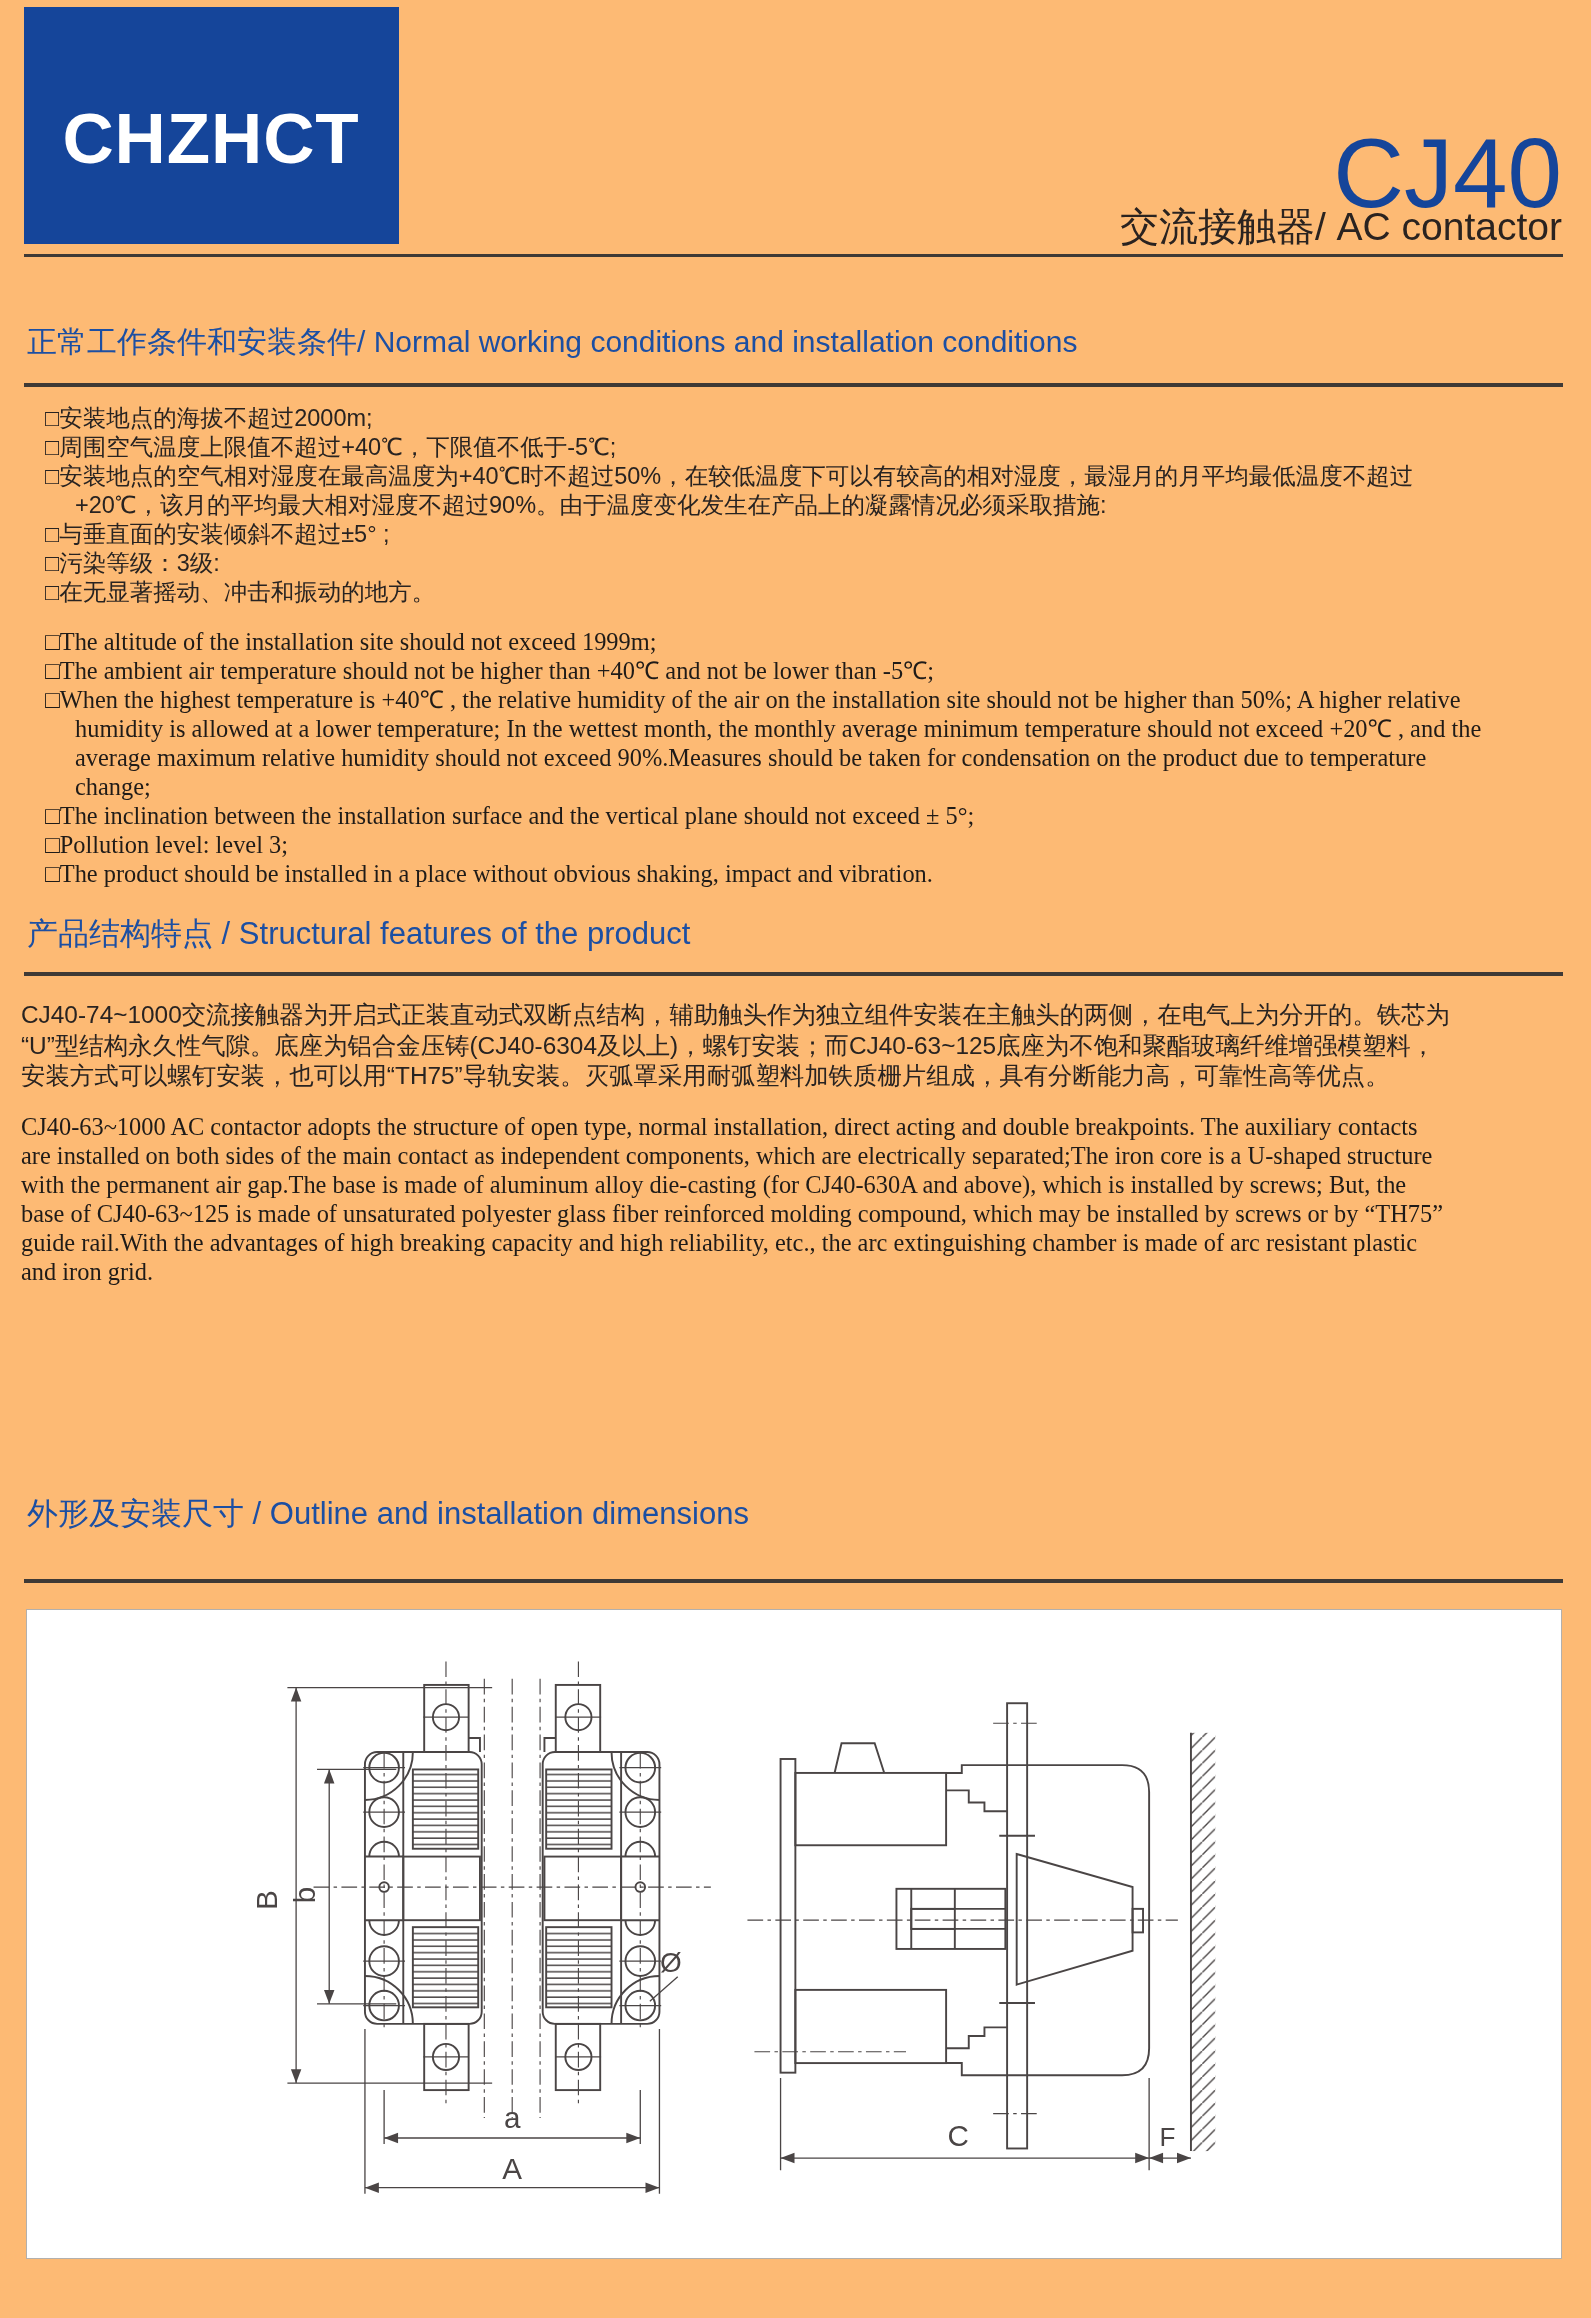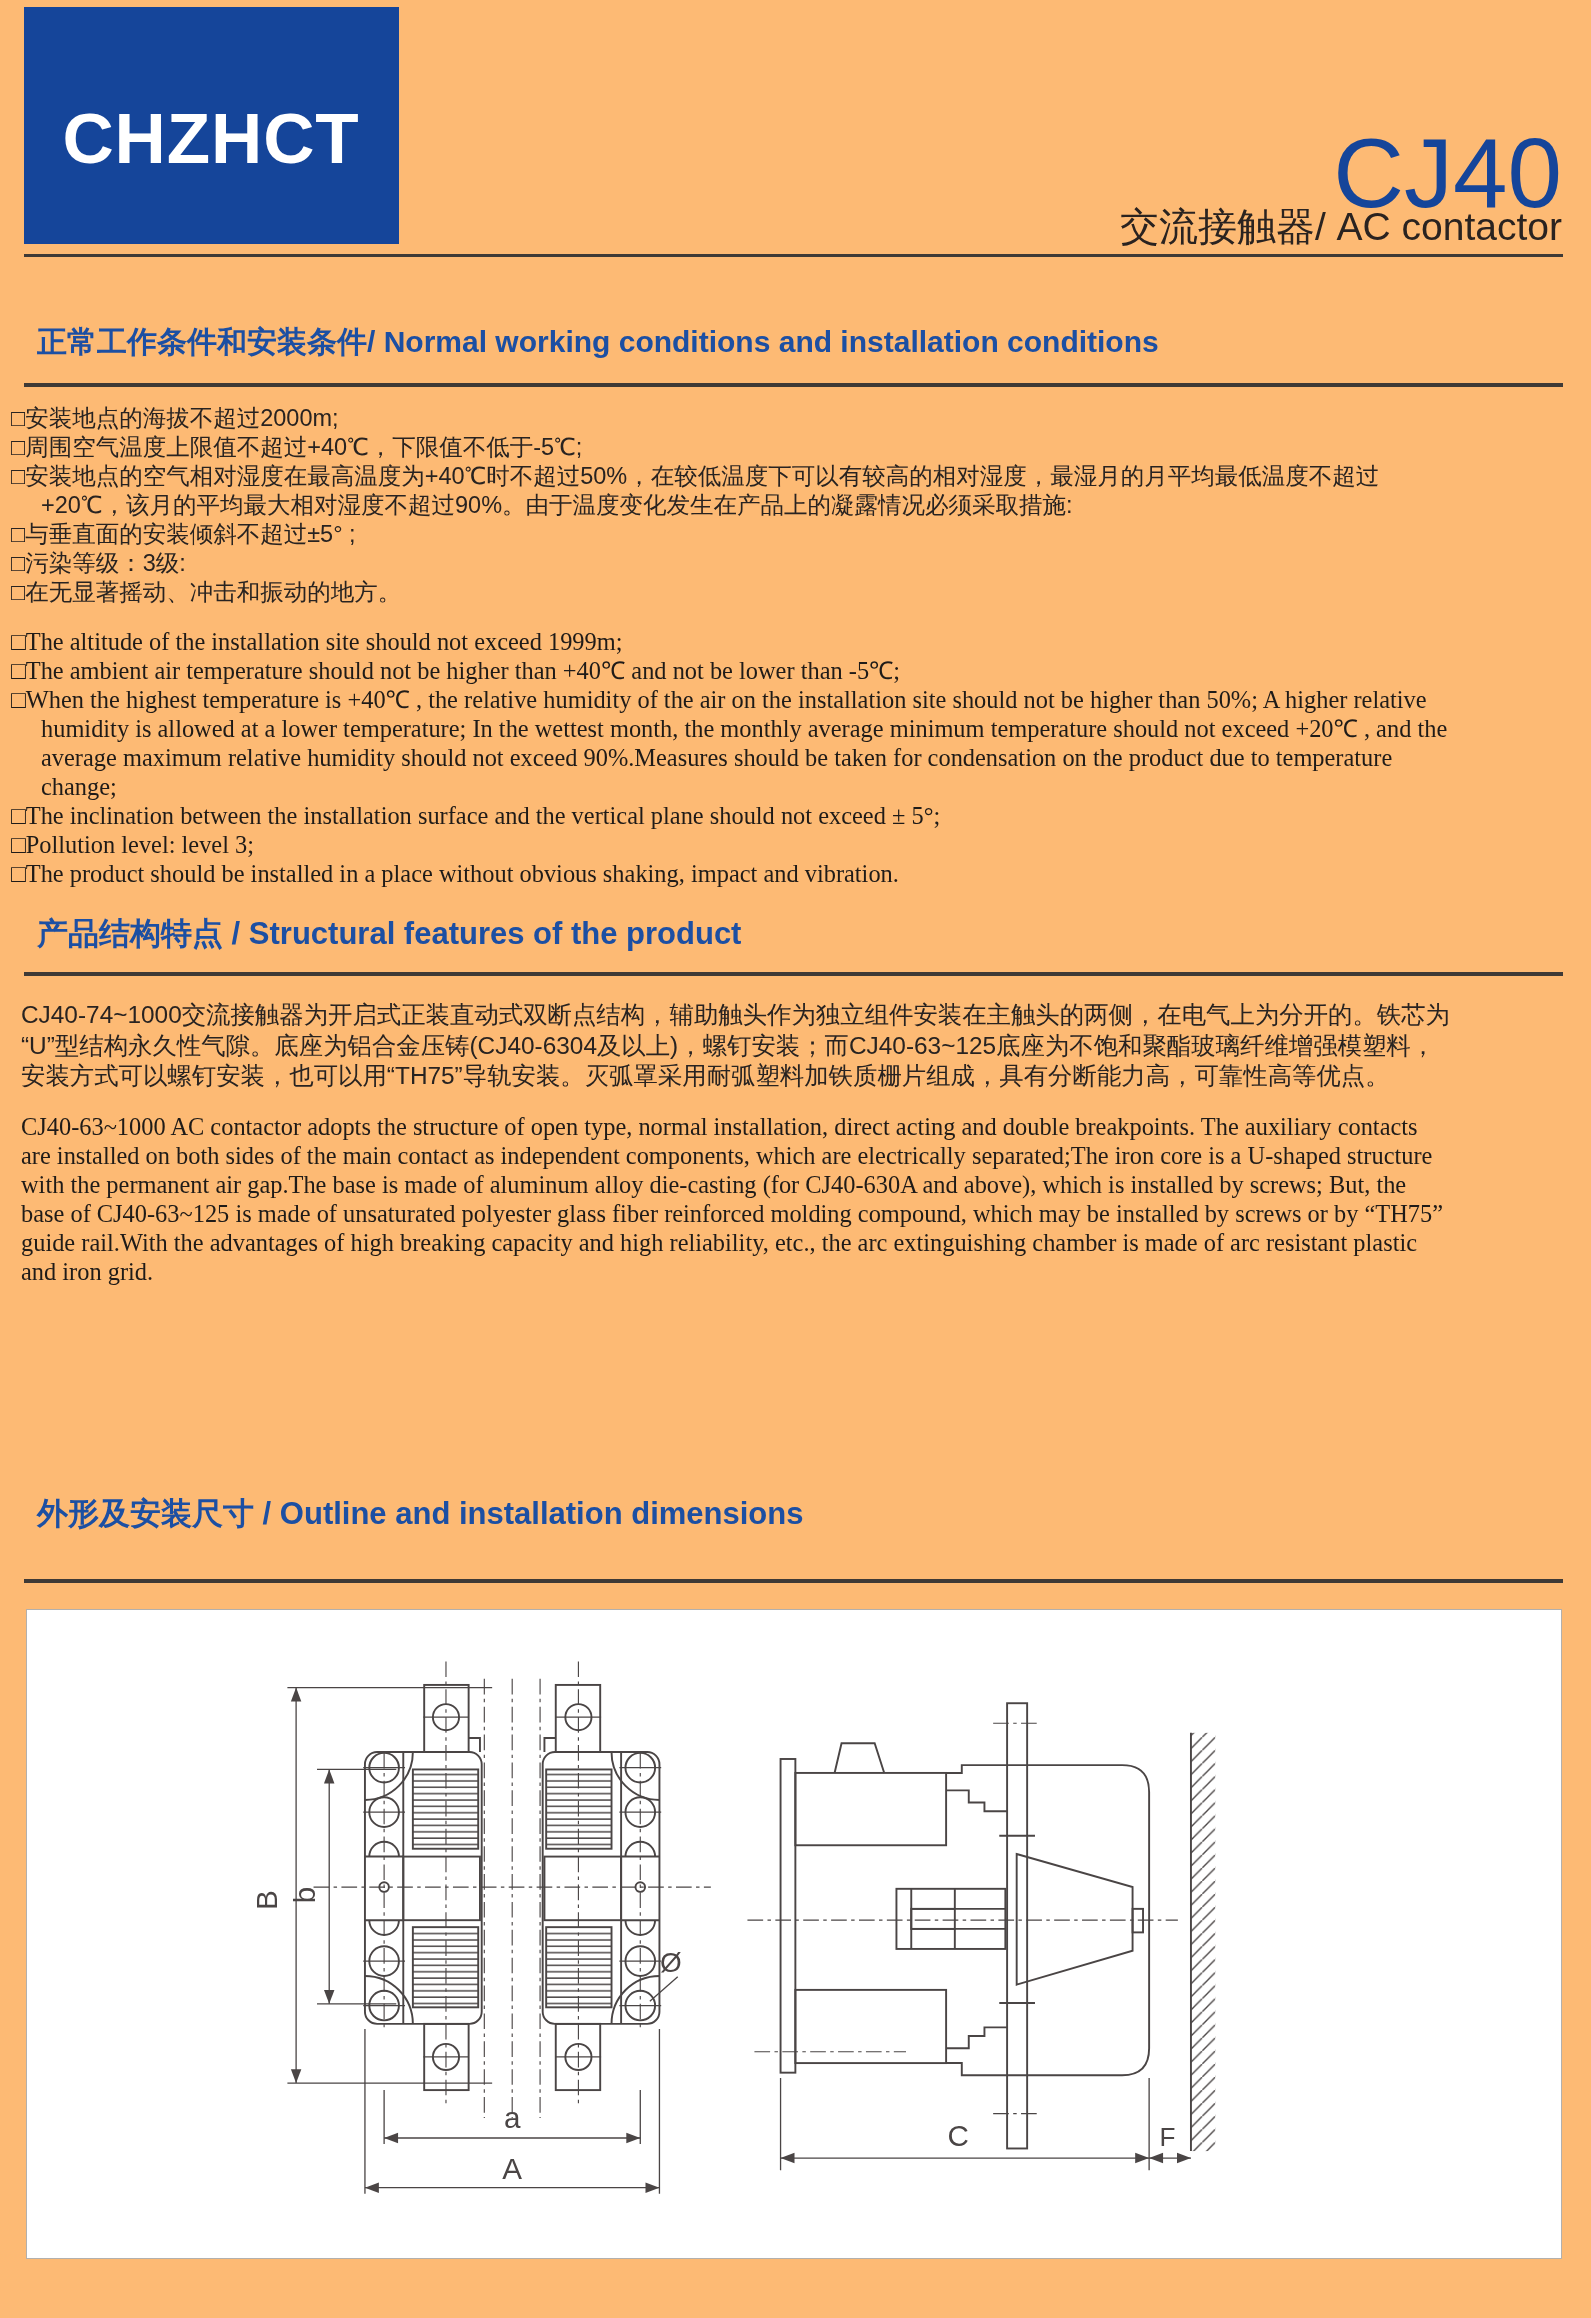--- a/index.html
+++ b/index.html
@@ -20,33 +20,33 @@
              font-weight:800;font-size:71px;letter-spacing:0.9px;font-family:"Liberation Sans",sans-serif;}
   .product-code{position:absolute;right:30px;top:124px;font-size:98px;line-height:1;font-weight:normal;
                 color:var(--brand_blue);}
   .subtitle{position:absolute;right:30px;top:207px;font-size:39px;line-height:1;color:#2a2320;}
   .rule{position:absolute;left:23.5px;width:1539px;background:var(--rule_dark);}
   .rule.h1{top:254px;height:2.6px;}
   .rule.s1{top:383px;height:3.5px;}
   .rule.s2{top:972px;height:3.5px;}
   .rule.s3{top:1579px;height:3.5px;}
 
-  .sec-heading{position:absolute;left:37px;font-size:30px;font-weight:bold;color:var(--heading_blue);
+  .sec-heading{position:absolute;left:27px;font-size:30px;font-weight:normal;color:var(--heading_blue);
                white-space:nowrap;}
   .sec-heading.one{top:322px;}
   .sec-heading.two{top:913px;font-size:31px;}
   .sec-heading.three{top:1493px;font-size:31px;}
 
   
   .tblock{position:absolute;left:21px;width:1560px;}
   .zh-list{top:404px;font-size:23.5px;line-height:29px;font-family:"Liberation Sans",sans-serif;}
   .en-list{top:627px;font-size:24.4px;line-height:29px;font-family:"Liberation Serif",serif;color:#1f1b18;}
   .zh-para{top:1000px;font-size:24.4px;line-height:30.5px;}
   .en-para{top:1112px;font-size:24.4px;line-height:29px;font-family:"Liberation Serif",serif;color:#1f1b18;}
-  .bullets .item{padding-left:20px;}
+  .bullets .item{padding-left:20px;margin-left:34px;}
   .bullets .item .ln:first-child{text-indent:-30px;}
   .ln{white-space:nowrap;}
 
   
   .draw-box{position:absolute;left:26px;top:1609px;width:1534px;height:648px;
             border:1.7px solid var(--box_border);background:#fff;}
   .draw-svg{position:absolute;left:26px;top:1609px;width:1537px;height:652px;}
 </style>
 </head>
 <body>

